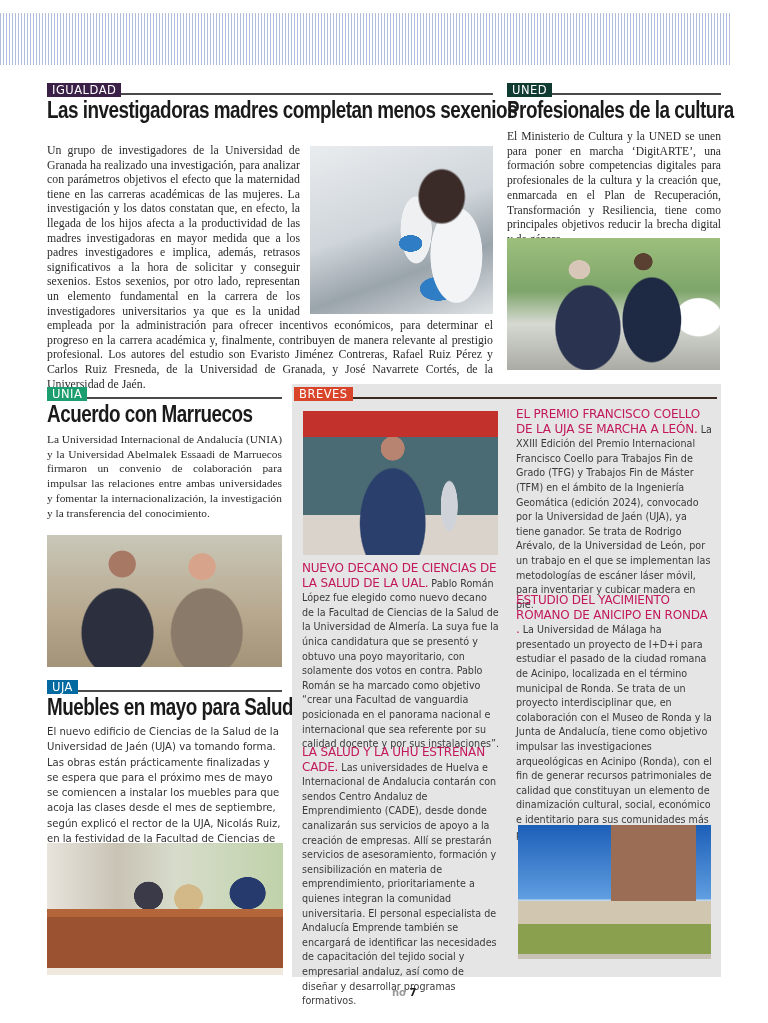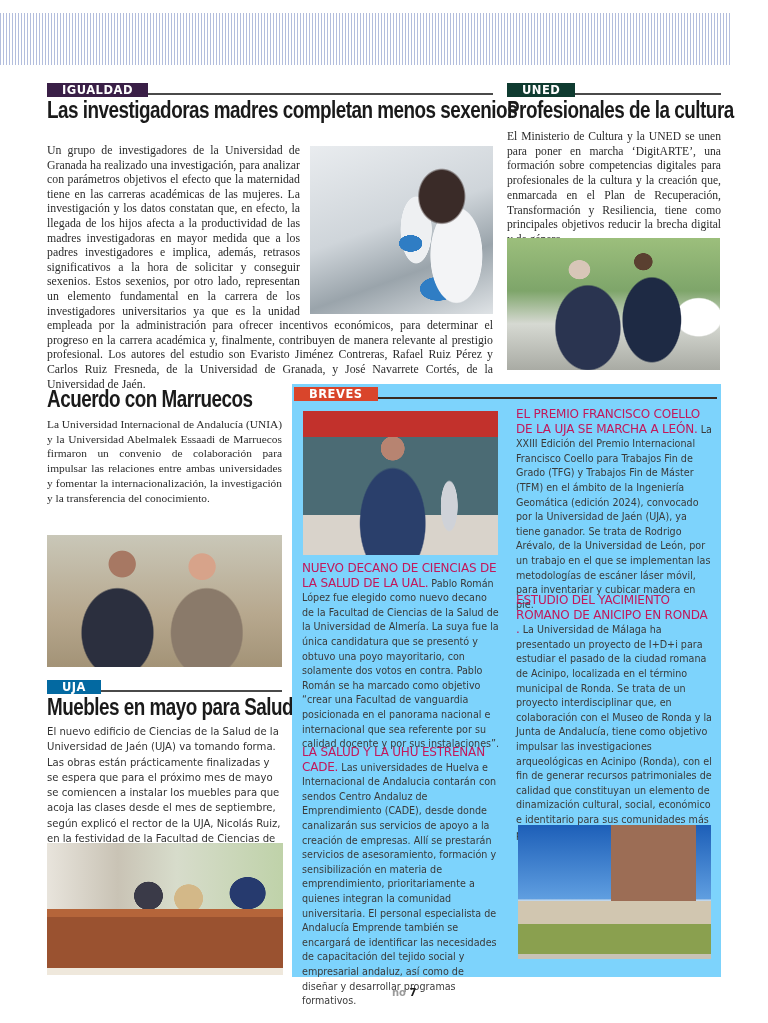--- a/index.html
+++ b/index.html
@@ -7,22 +7,22 @@
   body { position: relative; font-family: "Liberation Serif", serif; color: #2a2a2a; }
 
   .stripe-band {
     position: absolute; left: 0; top: 13px; width: 732px; height: 52px;
     background: repeating-linear-gradient(90deg, #b3bedd 0px, #b3bedd 1.4px, #ffffff 1.4px, #ffffff 3px);
   }
 
   .section { position: absolute; }
   .tag-row { position: relative; height: 15px; border-bottom: 2px solid #4a4a4a; }
   .tag {
-    display: inline-block; height: 14px; line-height: 14px; padding: 0 15px;
-    font-family: "DejaVu Sans", sans-serif; font-weight: bold; font-size: 11.5px;
+    display: inline-block; height: 14px; line-height: 14px; padding: 0 5px;
+    font-family: "DejaVu Sans", sans-serif; font-weight: normal; font-size: 11.5px;
     color: #ffffff; letter-spacing: 0.5px;
   }
   .headline {
     font-family: "Liberation Sans", sans-serif; font-weight: bold;
     font-size: 23px; line-height: 27px; color: #1a1a1a;
     letter-spacing: -0.6px; transform: scaleX(0.82); transform-origin: left center;
     white-space: nowrap; margin-top: 2px;
   }
   .serif-body {
     font-family: "Liberation Serif", serif; font-size: 11.8px; line-height: 14.6px;
@@ -49,21 +49,21 @@
   #unia { left: 47px; top: 384px; width: 235px; }
   #unia .tag { background: #1d9e6f; }
   #unia .serif-body { margin-top: 4px; font-size: 11.4px; line-height: 14.7px; }
 
   
   #uja { left: 47px; top: 677px; width: 235px; }
   #uja .tag { background: #0369a1; }
   #uja .sans-body { margin-top: 3px; font-size: 10.1px; line-height: 15.3px; }
 
   
-  #breves { left: 292px; top: 384px; width: 429px; height: 593px; background: #7dd3fc; }
+  #breves { left: 292px; top: 384px; width: 429px; height: 593px; background: #e5e5e5; }
   #breves .tag-row { border-bottom-color: #3a2a20; margin-left: 2px; margin-right: 4px; }
   #breves .tag { background: #d9452b; }
   .brief-title { font-family: "DejaVu Sans", sans-serif; font-weight: normal; font-size: 12px; color: #c2185b; line-height: 13px; letter-spacing: -0.2px; }
   .brief { position: absolute; font-family: "DejaVu Sans", sans-serif; font-size: 9.6px; line-height: 14.6px; color: #3a3a3a; }
   .brief .lead { display: inline; font-size: 9.6px; }
 
   .page-num { position: absolute; left: 392px; top: 987px; font-family: "DejaVu Sans", sans-serif; font-weight: bold; font-size: 10px; }
   .page-num .nd { color: #9a9a9a; }
   .page-num .n { color: #1a1a1a; }
 
@@ -126,20 +126,23 @@
 <article class="section" id="uned">
   <div class="tag-row">
     <span class="tag">UNED</span>
   </div>
   <h2 class="headline">Profesionales de la cultura</h2>
   <p class="serif-body">El Ministerio de Cultura y la UNED se unen para poner en marcha ‘DigitARTE’, una formación sobre competencias digitales para profesionales de la cultura y la creación que, enmarcada en el Plan de Recuperación, Transformación y Resiliencia, tiene como principales objetivos reducir la brecha digital y de género.</p>
 </article>
 <div class="photo ph-uned" style="left:507px; top:238px; width:213px; height:132px;"></div>
 
 <article class="section" id="unia">
+  <div class="tag-row">
+    <span class="tag">UNIA</span>
+  </div>
   <h2 class="headline">Acuerdo con Marruecos</h2>
   <p class="serif-body">La Universidad Internacional de Andalucía (UNIA) y la Universidad Abelmalek Essaadi de Marruecos firmaron un convenio de colaboración para impulsar las relaciones entre ambas universidades y fomentar la internacionalización, la investigación y la transferencia del conocimiento.</p>
 </article>
 <div class="photo ph-unia" style="left:47px; top:535px; width:235px; height:132px;"></div>
 
 <article class="section" id="uja">
   <div class="tag-row">
     <span class="tag">UJA</span>
   </div>
   <h2 class="headline">Muebles en mayo para Salud</h2>

